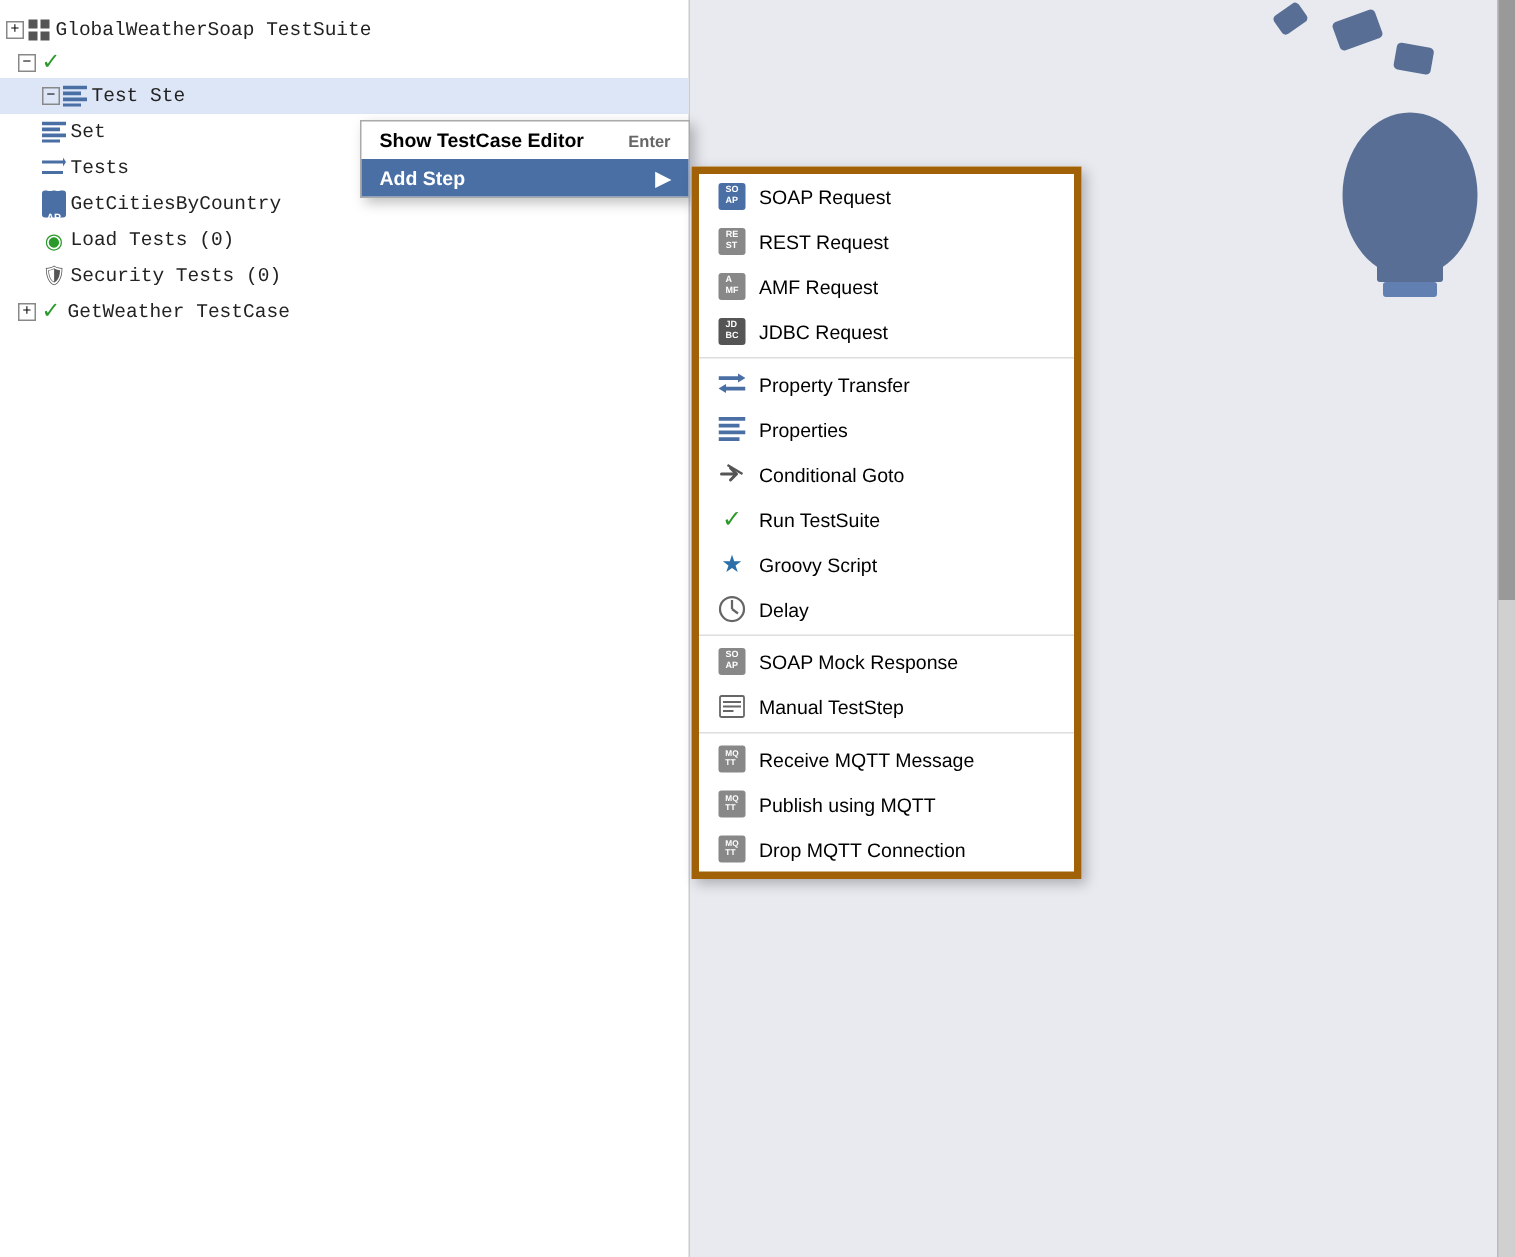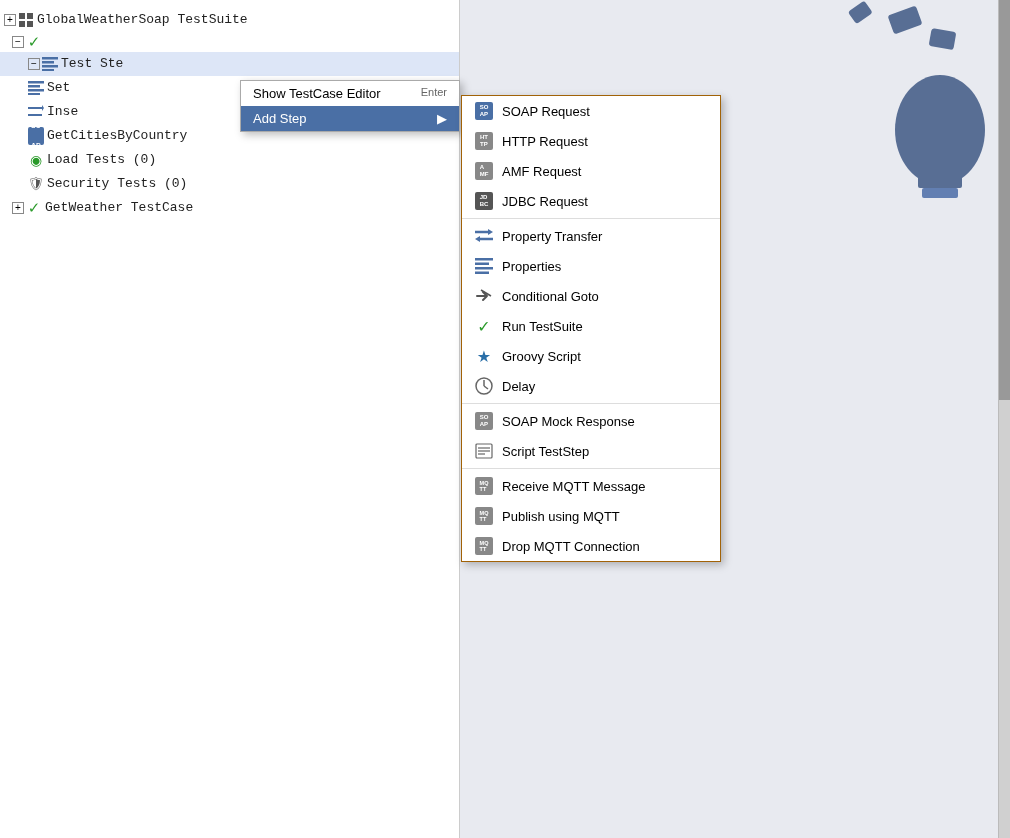--- a/index.html
+++ b/index.html
@@ -82,24 +82,25 @@
       top: 80px;
       left: 240px;
       background: #fff;
       border: 1px solid #aaa;
       box-shadow: 3px 3px 8px rgba(0,0,0,0.25);
       z-index: 100;
       min-width: 220px;
     }
     .context-menu-item {
       display: flex;
-      align-items: flex-start;
+      align-items: flex-end;
       padding: 5px 12px;
       cursor: pointer;
       white-space: nowrap;
+      font-weight: bold;
     }
     .context-menu-item.active {
       background: #4a6fa5;
       color: #fff;
     }
     .context-menu-item .shortcut {
       margin-left: auto;
       color: #666;
       font-size: 11px;
     }
@@ -112,24 +113,24 @@
     }
     .menu-divider {
       height: 1px;
       background: #ddd;
       margin: 2px 0;
     }
 
     
     .submenu {
       position: absolute;
-      top: 14px;
+      top: 30px;
       left: 220px;
       background: #fff;
-      border: 1px solid #a16207;
+      border: 5px solid #a16207;
       box-shadow: 3px 3px 8px rgba(0,0,0,0.25);
       z-index: 101;
       min-width: 260px;
     }
     .submenu-item {
       display: flex;
       align-items: center;
       padding: 5px 12px;
       cursor: pointer;
       white-space: nowrap;
@@ -256,21 +257,21 @@
 
     <div class="tree-item indent3">
       <span class="tree-icon">
         <svg width="16" height="14" viewBox="0 0 16 14">
           <line x1="0" y1="3" x2="14" y2="3" stroke="#4a6fa5" stroke-width="2"></line>
           <polygon points="14,0 14,6 16,3" fill="#4a6fa5"></polygon>
           <line x1="0" y1="10" x2="14" y2="10" stroke="#4a6fa5" stroke-width="2"></line>
           <polygon points="0,7 0,13 -2,10" fill="#4a6fa5"></polygon>
         </svg>
       </span>
-      <span class="tree-label">Inse</span>
+      <span class="tree-label">Tests</span>
     </div>
 
     <div class="tree-item indent3">
       <span class="tree-icon">
         <div class="icon-grid icon-blue" style="font-size:7px; width:18px; height:18px;">SO<br>AP</div>
       </span>
       <span class="tree-label">GetCitiesByCountry</span>
     </div>
 
     <div class="tree-item indent2">
@@ -301,27 +302,27 @@
 
       <div class="submenu">
 
         <div class="submenu-item">
           <span class="submenu-icon">
             <div class="icon-grid icon-blue" style="font-size:6px; line-height:1.1;">SO<br>AP</div>
           </span>
           <span>SOAP Request</span>
         </div>
 
-
-        <div class="submenu-item">
-          <span class="submenu-icon">
-            <div class="icon-grid icon-gray" style="font-size:6px; line-height:1.1;">HT<br>TP</div>
-          </span>
-          <span>HTTP Request</span>
-        </div>
+        <div class="submenu-item">
+          <span class="submenu-icon">
+            <div class="icon-grid icon-gray" style="font-size:6px; line-height:1.1;">RE<br>ST</div>
+          </span>
+          <span>REST Request</span>
+        </div>
+
 
         <div class="submenu-item">
           <span class="submenu-icon">
             <div class="icon-grid icon-gray" style="font-size:6px; line-height:1.1;">A<br>MF</div>
           </span>
           <span>AMF Request</span>
         </div>
 
         <div class="submenu-item">
           <span class="submenu-icon">
@@ -398,21 +399,21 @@
 
         <div class="submenu-item">
           <span class="submenu-icon">
             <svg width="18" height="16" viewBox="0 0 18 16">
               <rect x="1" y="1" width="16" height="14" rx="1" stroke="#666" stroke-width="1.2" fill="none"></rect>
               <line x1="3" y1="5" x2="15" y2="5" stroke="#666" stroke-width="1.2"></line>
               <line x1="3" y1="8" x2="15" y2="8" stroke="#666" stroke-width="1.2"></line>
               <line x1="3" y1="11" x2="10" y2="11" stroke="#666" stroke-width="1.2"></line>
             </svg>
           </span>
-          <span>Script TestStep</span>
+          <span>Manual TestStep</span>
         </div>
         <div class="menu-divider"></div>
 
         <div class="submenu-item">
           <span class="submenu-icon">
             <div class="icon-grid icon-gray" style="font-size:5.5px; line-height:1.1;">MQ<br>TT</div>
           </span>
           <span>Receive MQTT Message</span>
         </div>
 

